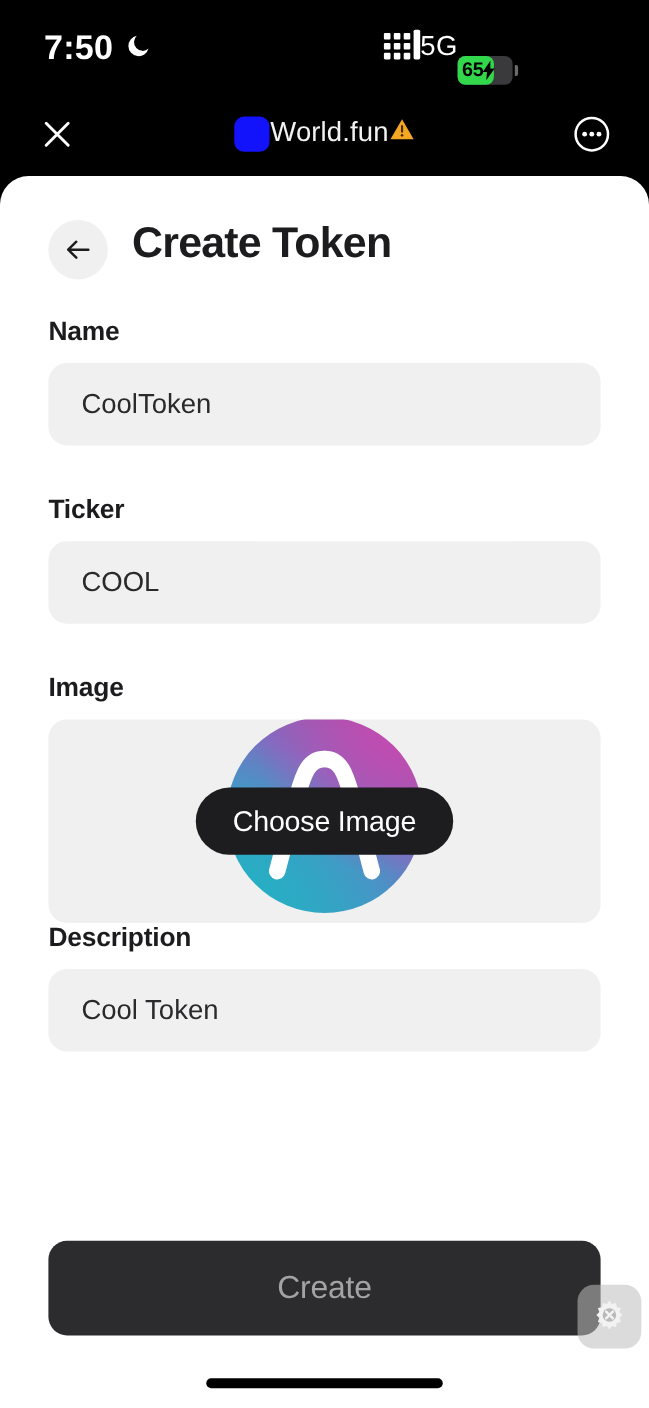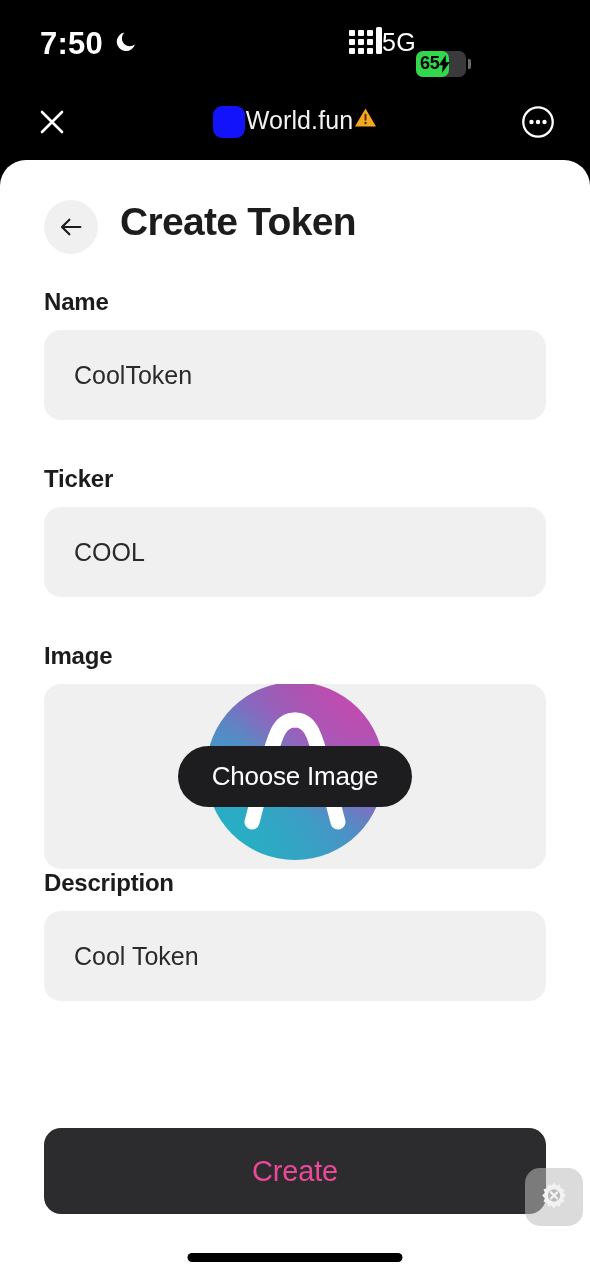--- a/index.html
+++ b/index.html
@@ -210,21 +210,21 @@
   .field-label {
     font-size: 24px;
     font-weight: 700;
     color: #1c1c1e;
     letter-spacing: -0.2px;
     margin-bottom: 14px;
     display: block;
   }
   .field-box {
     width: 100%;
-    height: 90px;
+    height: 75px;
     background: #f0f0f0;
     border: none;
     border-radius: 17px;
     font-family: "Liberation Sans", sans-serif;
     font-size: 25px;
     color: #2a2a2c;
     padding: 0 30px;
     outline: none;
     display: flex;
     align-items: center;
@@ -282,21 +282,21 @@
   }
 
   
   .create-btn {
     position: absolute;
     left: 44px;
     top: 968px;
     width: 502px;
     height: 86px;
     background: #2c2c2e;
-    color: #ec4899;
+    color: #a3a3a3;
     border: none;
     border-radius: 17px;
     font-family: "Liberation Sans", sans-serif;
     font-size: 29px;
     letter-spacing: -0.2px;
     cursor: pointer;
   }
 
   
   .dev-fab {

